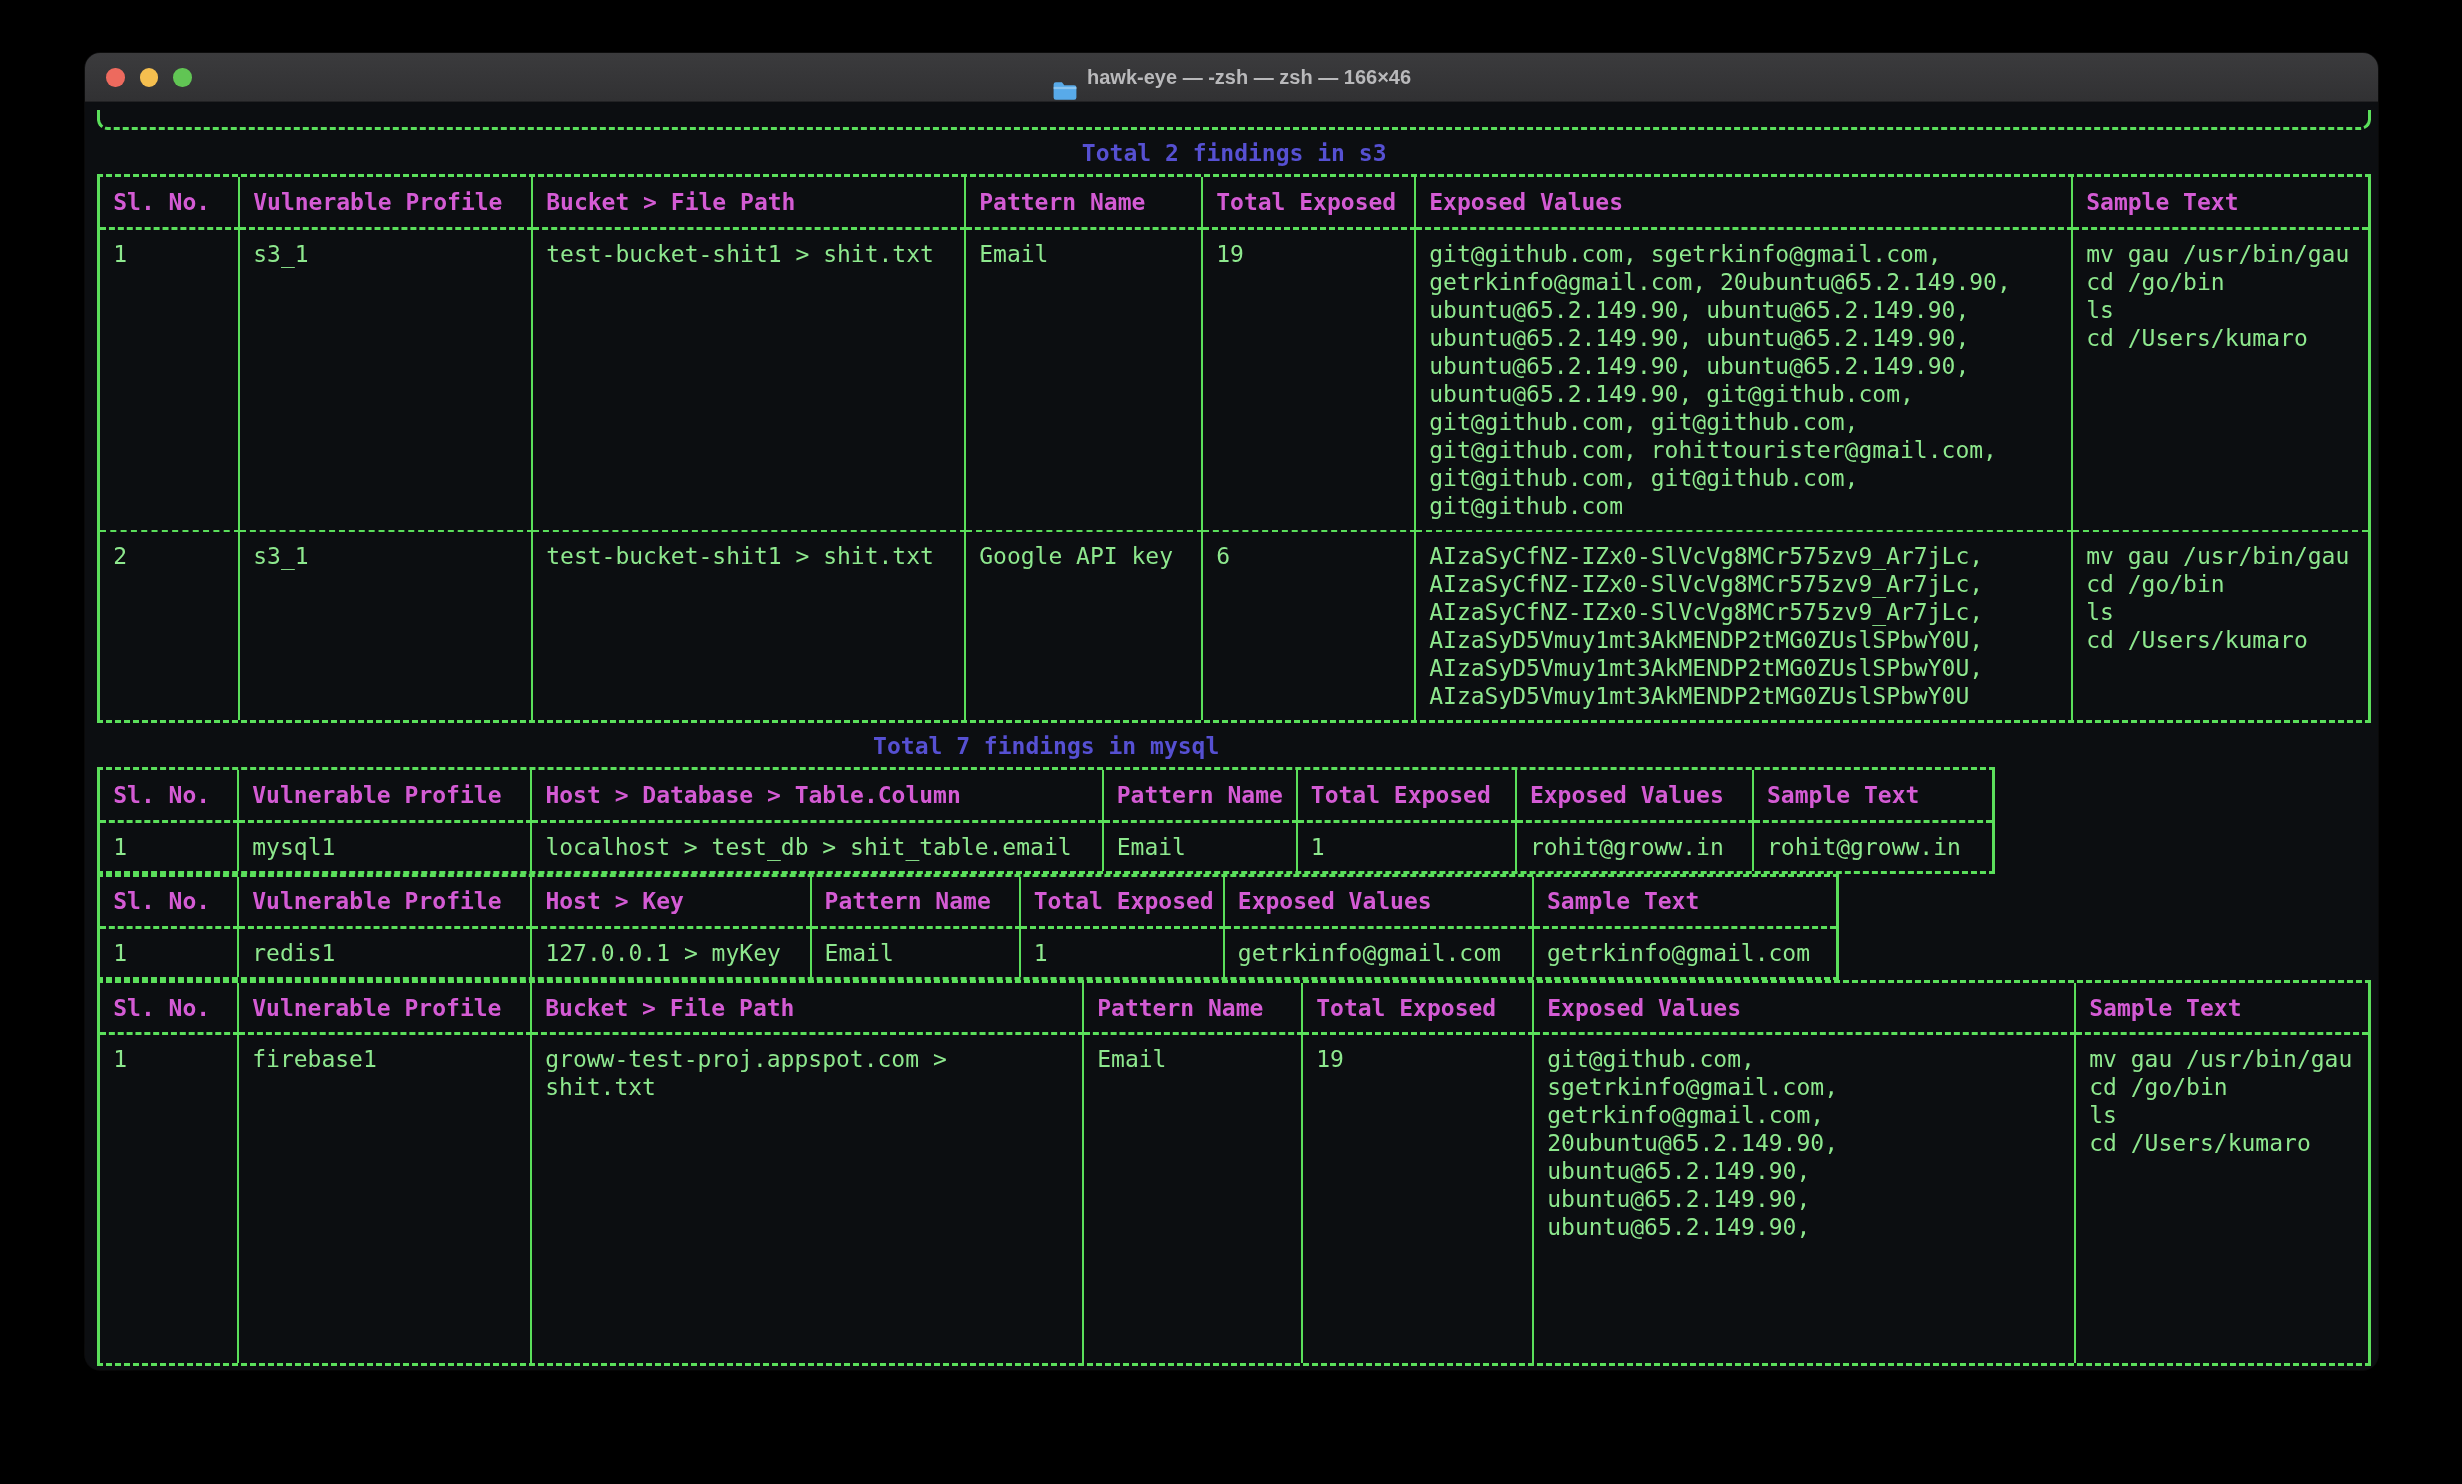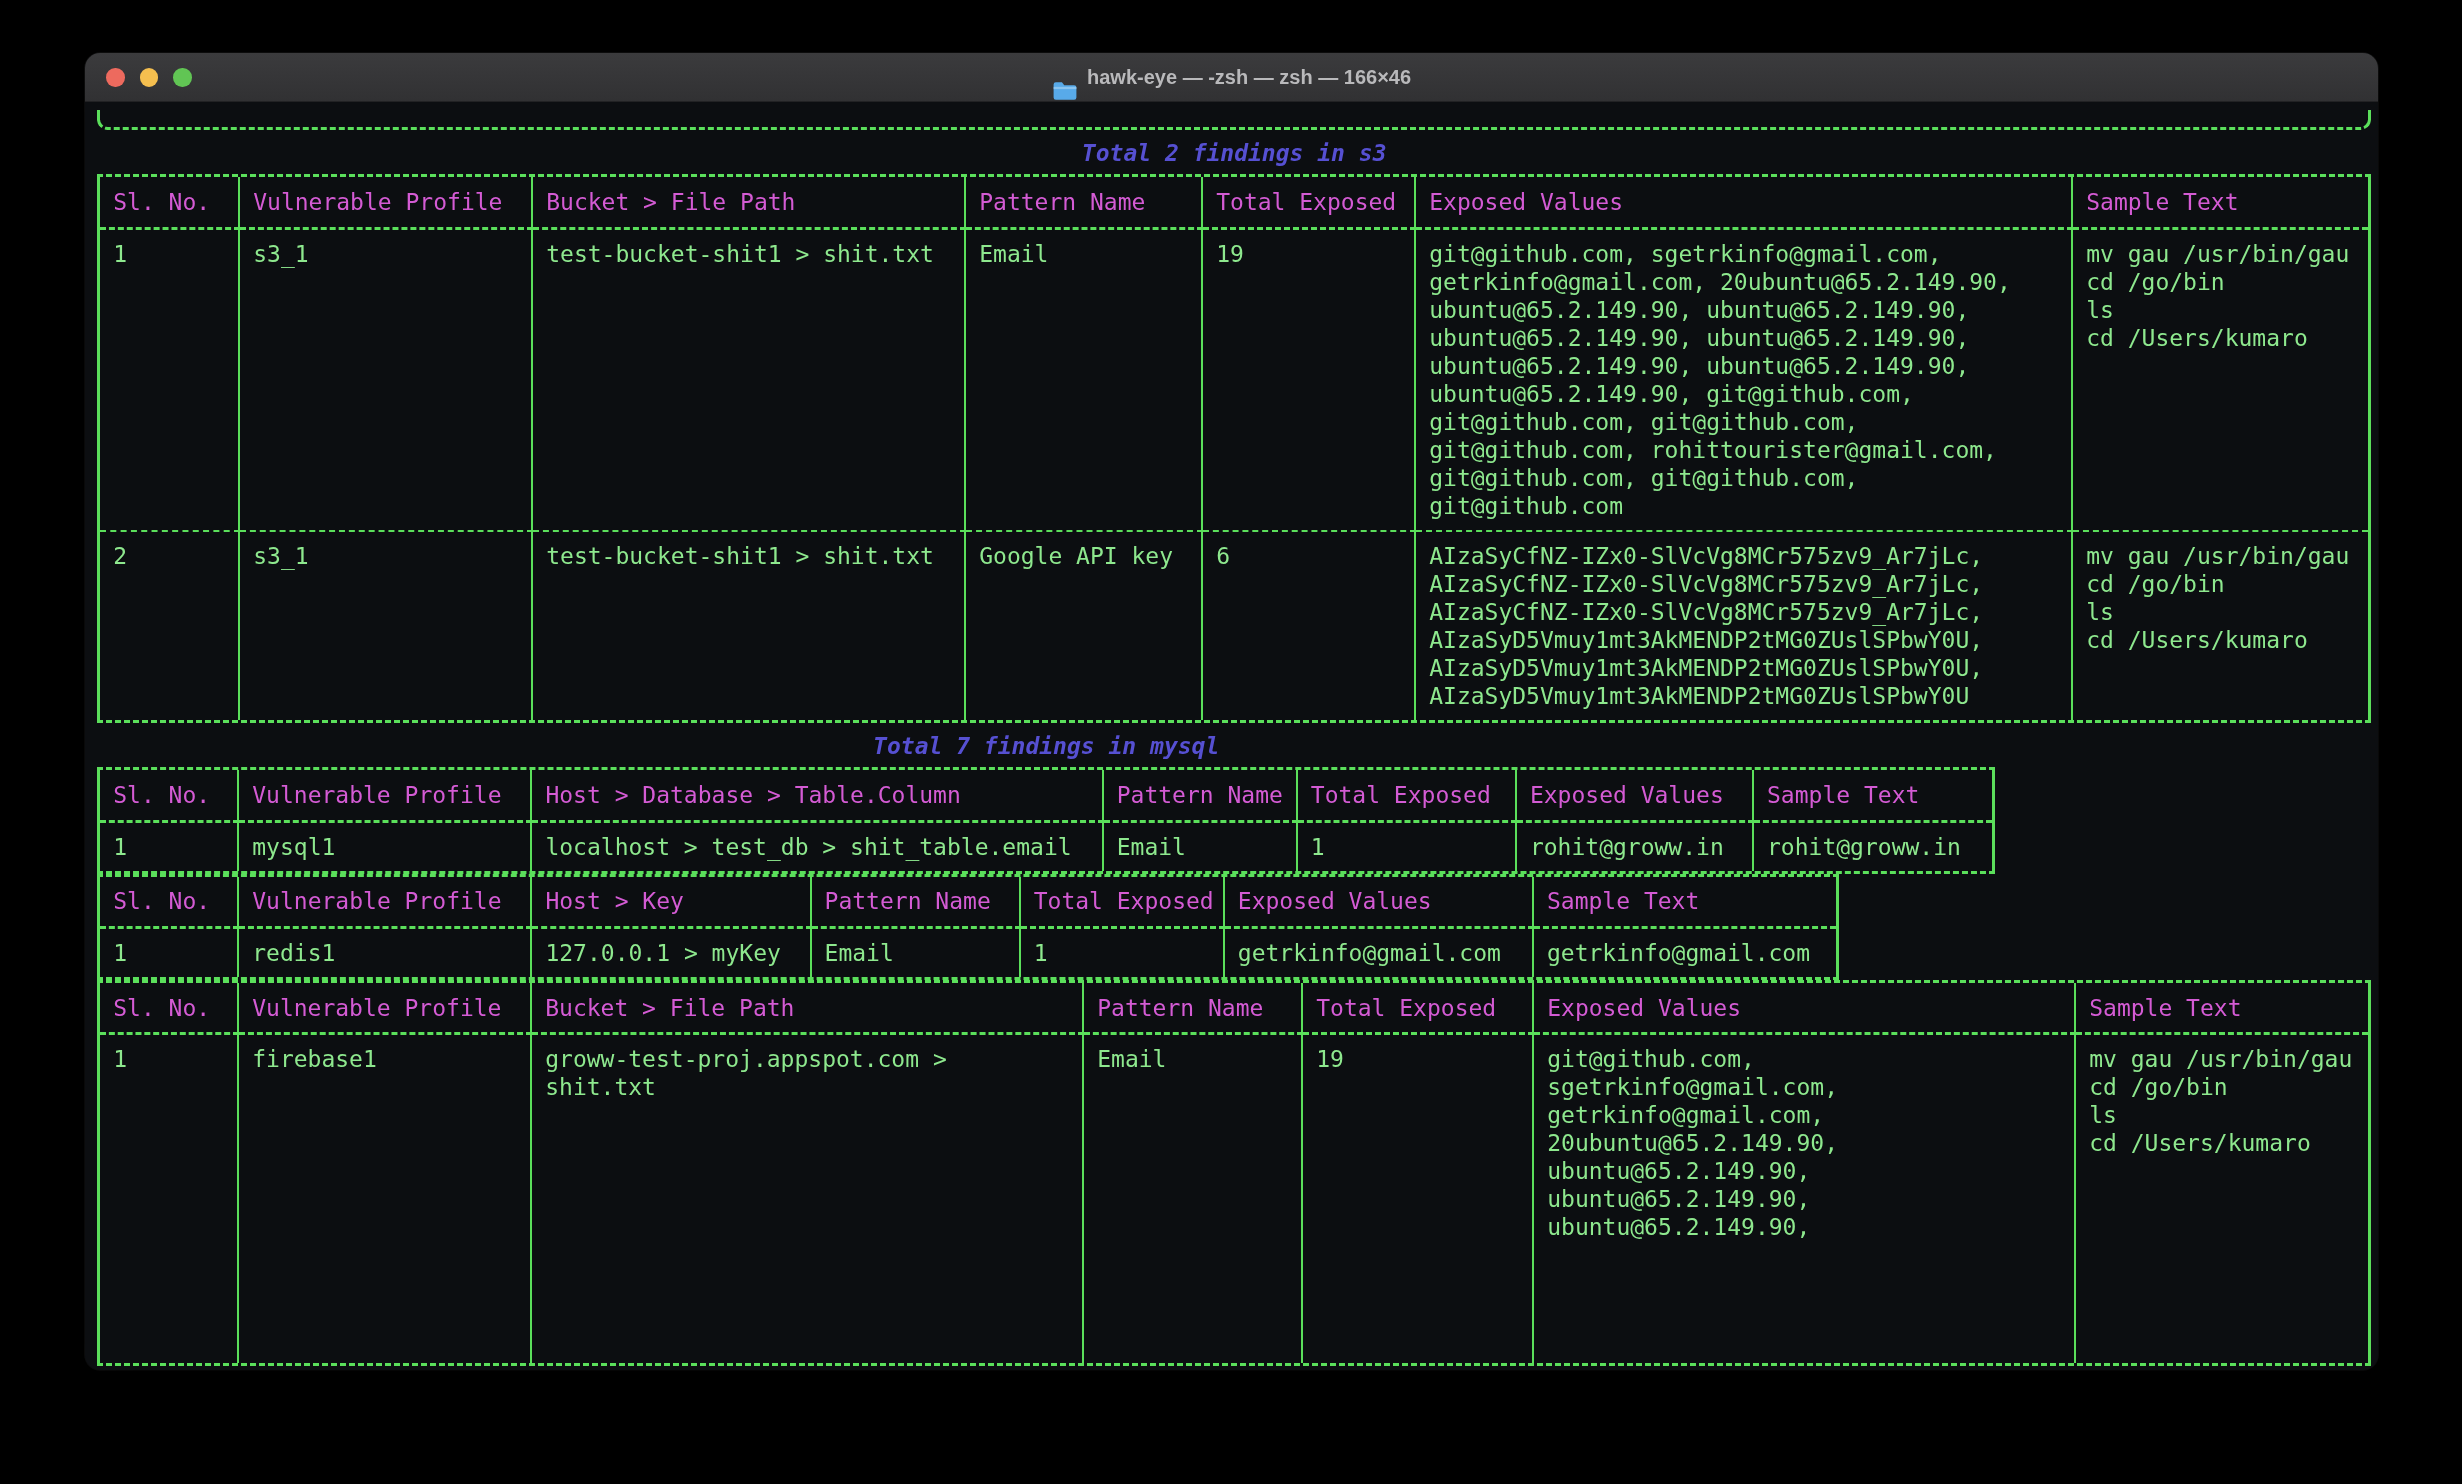--- a/index.html
+++ b/index.html
@@ -37,35 +37,35 @@
     font:23px/28px "DejaVu Sans Mono", monospace;
   }
   .stray-border{
     width:2274px;height:20px;margin-top:1.5px;
     border-left:3px solid var(--border_green);
     border-right:3px solid var(--border_green);
     border-bottom:3px dashed var(--border_green);
     border-bottom-left-radius:10.7px;border-bottom-right-radius:10.7px;
   }
   .findings-title{
-    color:var(--title_blue);font-weight:bold;font-style:italic;
+    color:var(--title_blue);font-weight:bold;
     text-align:center;margin:9.1px 0 7.6px 0;white-space:pre;
   }
   .findings-table{
     border-collapse:separate;border-spacing:0;table-layout:fixed;
     border:3px solid var(--border_green);
     border-top-style:dashed;border-bottom-style:dashed;
   }
   .findings-table th,.findings-table td{
     border-right:2.3px solid var(--border_green);
     vertical-align:top;text-align:left;font:inherit;
   }
   .findings-table th:last-child,.findings-table td:last-child{border-right:none;}
   .findings-table th{
-    color:var(--header_magenta);font-weight:normal;white-space:pre;
+    color:var(--header_magenta);font-weight:bold;white-space:pre;
     padding:10.7px 13px;border-bottom:3px dashed var(--border_green);
   }
   .findings-table td{
     color:var(--text_green);white-space:pre-wrap;padding:10px 13px;
   }
   .findings-table tbody tr:not(:last-child) td{border-bottom:2.3px dashed var(--border_green);}
   .w-full{width:2274px;}
   .w-mysql{width:1898px;}
   .w-redis{width:1742px;}
   .t-s3 col:nth-child(1){width:140px}.t-s3 col:nth-child(2){width:293px}

